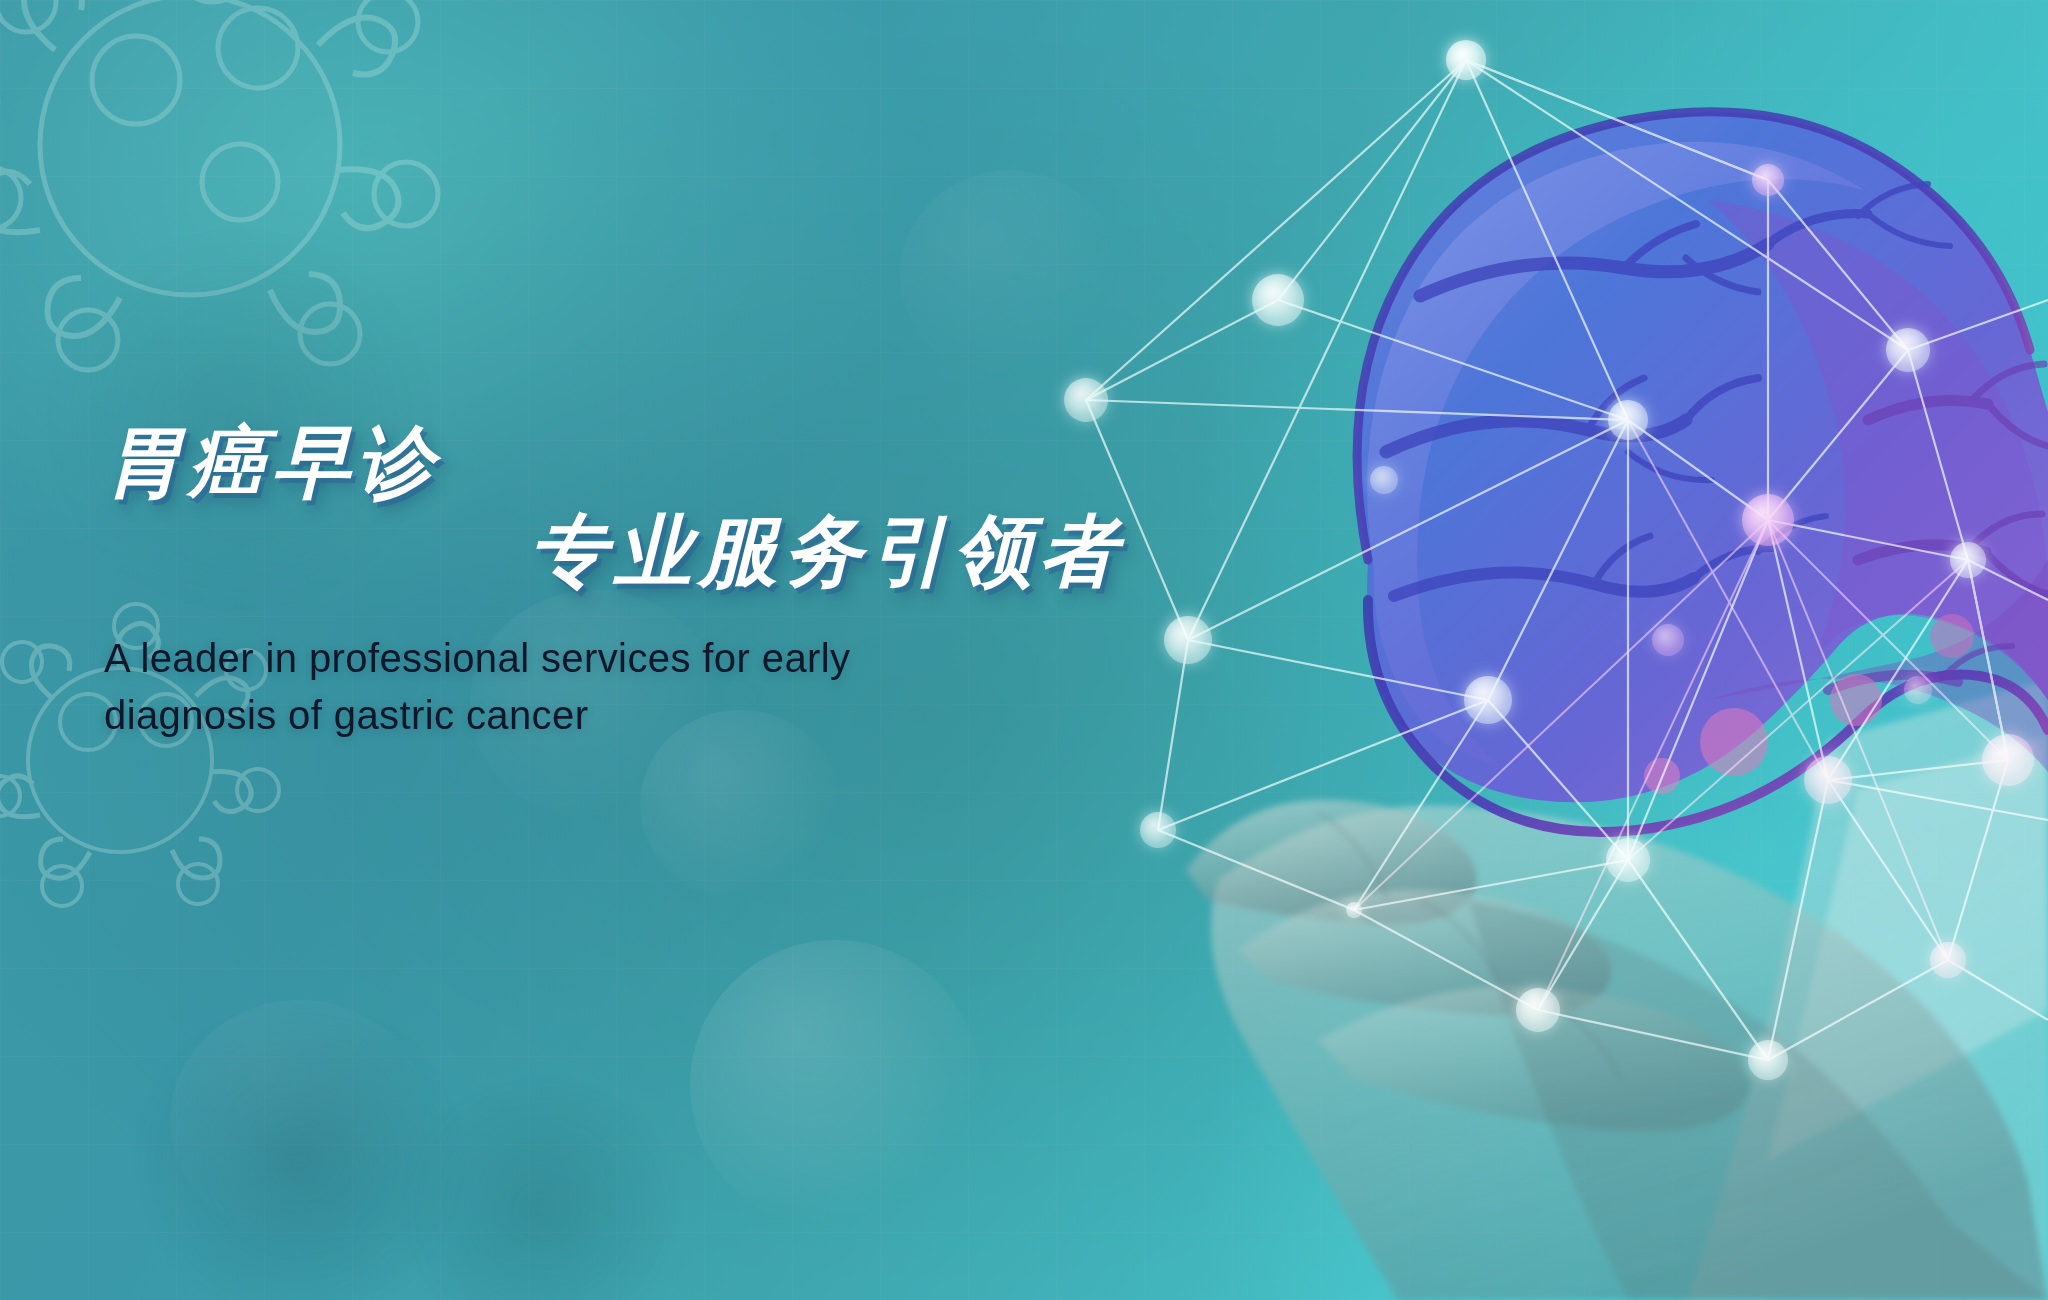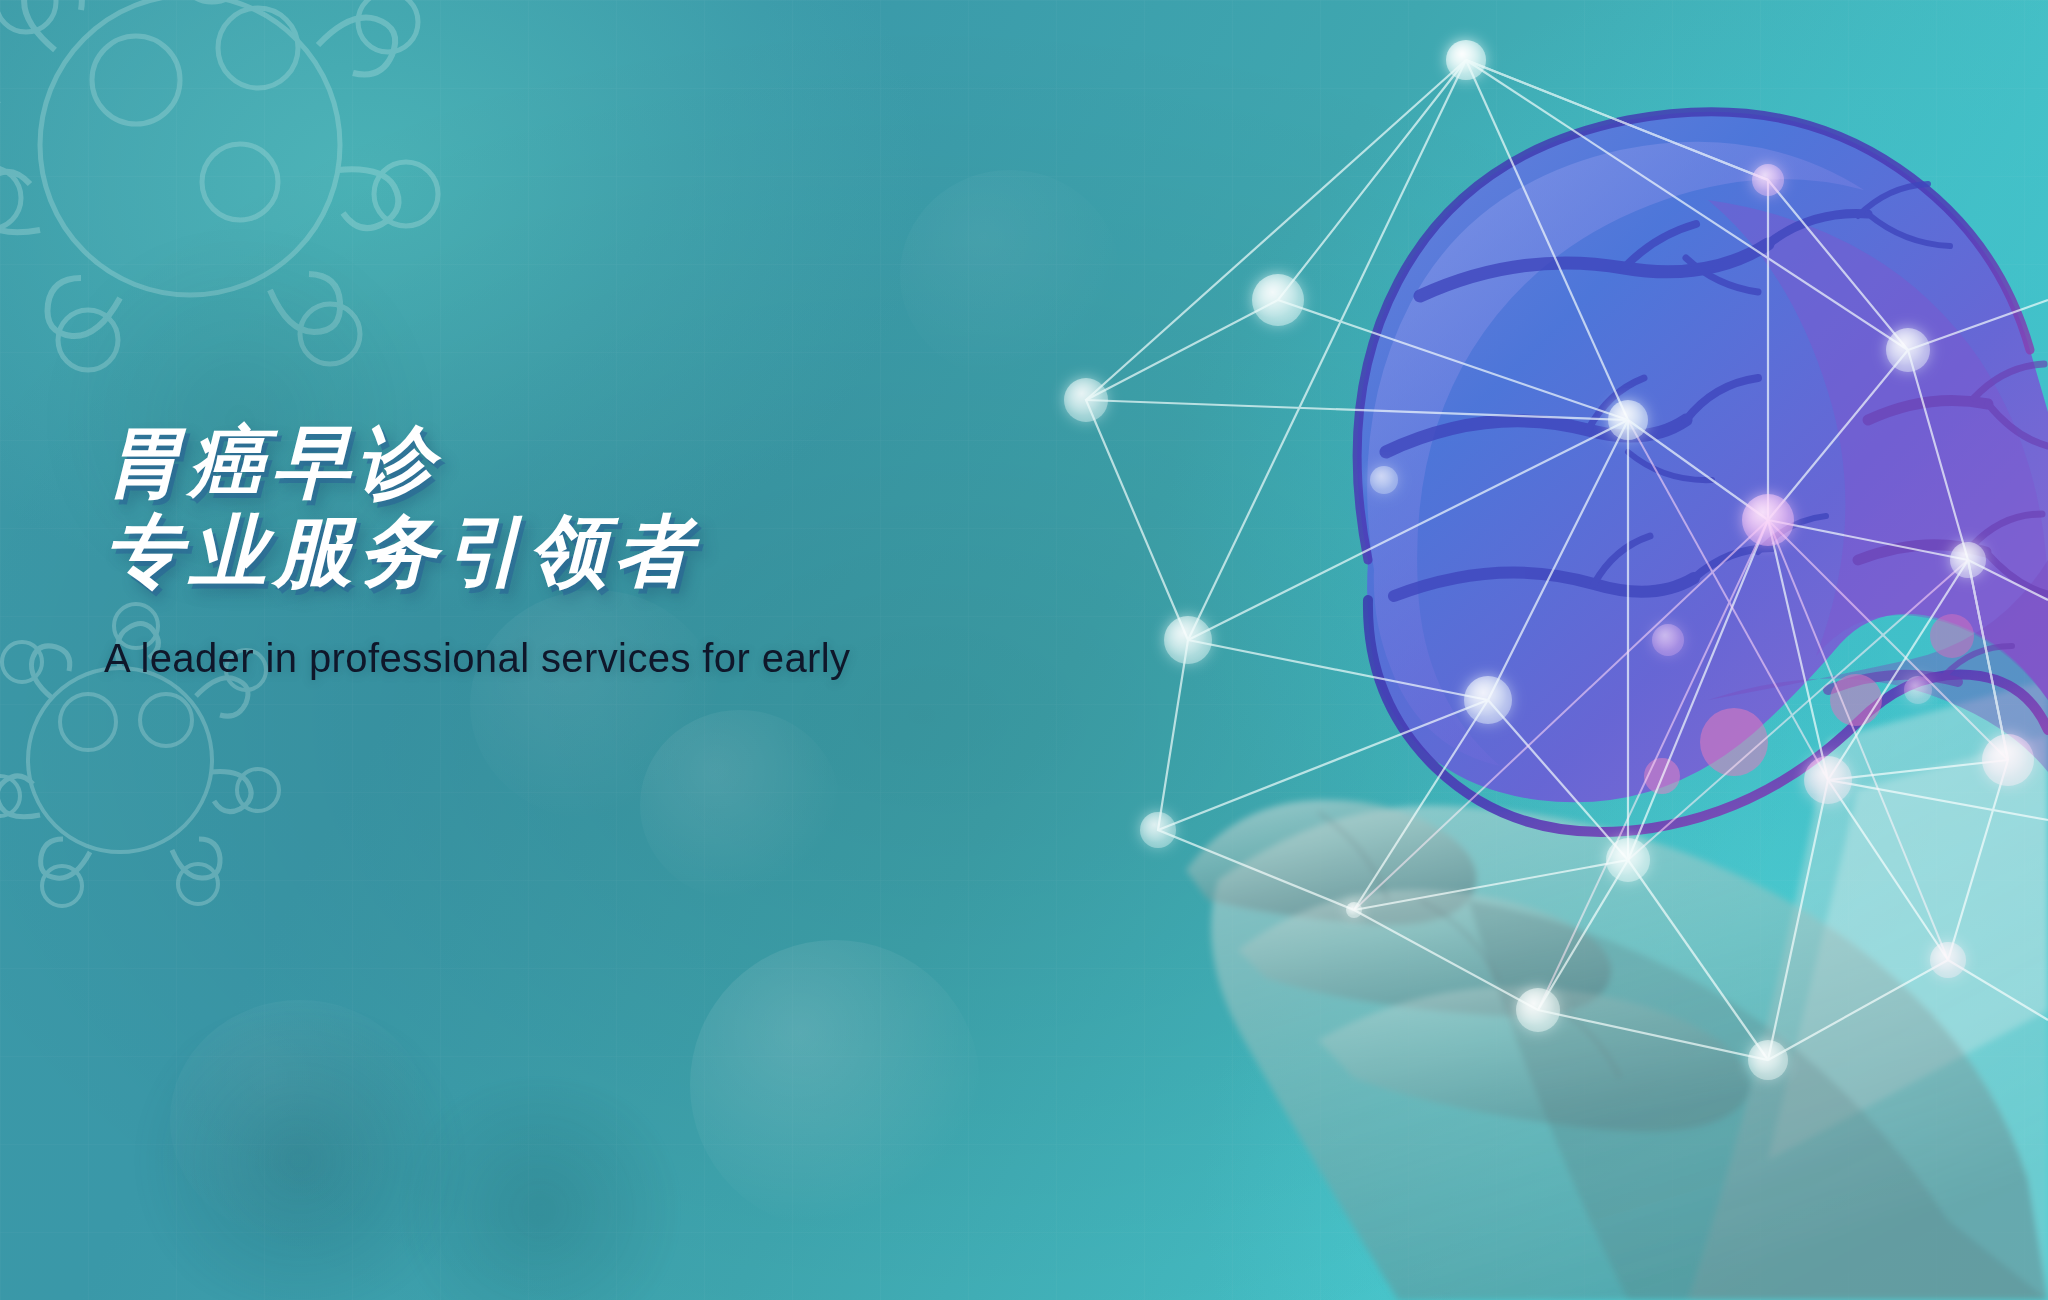--- a/index.html
+++ b/index.html
@@ -52,21 +52,21 @@
     font-weight:bold;
     font-style:italic;
     font-size:78px;
     line-height:1.14;
     letter-spacing:6px;
     white-space:nowrap;
     text-shadow:
        4px 5px 0 rgba(42,96,150,.55),
        7px 9px 14px rgba(20,60,95,.35);
   }
-  .headline .ln2{letter-spacing:7px;}
+  .headline .ln2{letter-spacing:7px;text-align:right;}
   .subtitle{
     margin-top:34px;
     color:#0f172a;
     font-size:40px;
     line-height:1.42;
     font-weight:400;
     letter-spacing:.4px;
     text-shadow:0 2px 10px rgba(16,64,80,.28);
     max-width:1000px;
   }
@@ -369,16 +369,17 @@
     </svg>
   </div>
 
   <div class="copy">
     <div class="headline">
       <div class="ln1">胃癌早诊</div>
       <div class="ln2">专业服务引领者</div>
     </div>
     <div class="subtitle">
       <div>A leader in professional services for early</div>
+      <div>diagnosis of gastric cancer</div>
     </div>
   </div>
 
 </div>
 
 </body></html>

